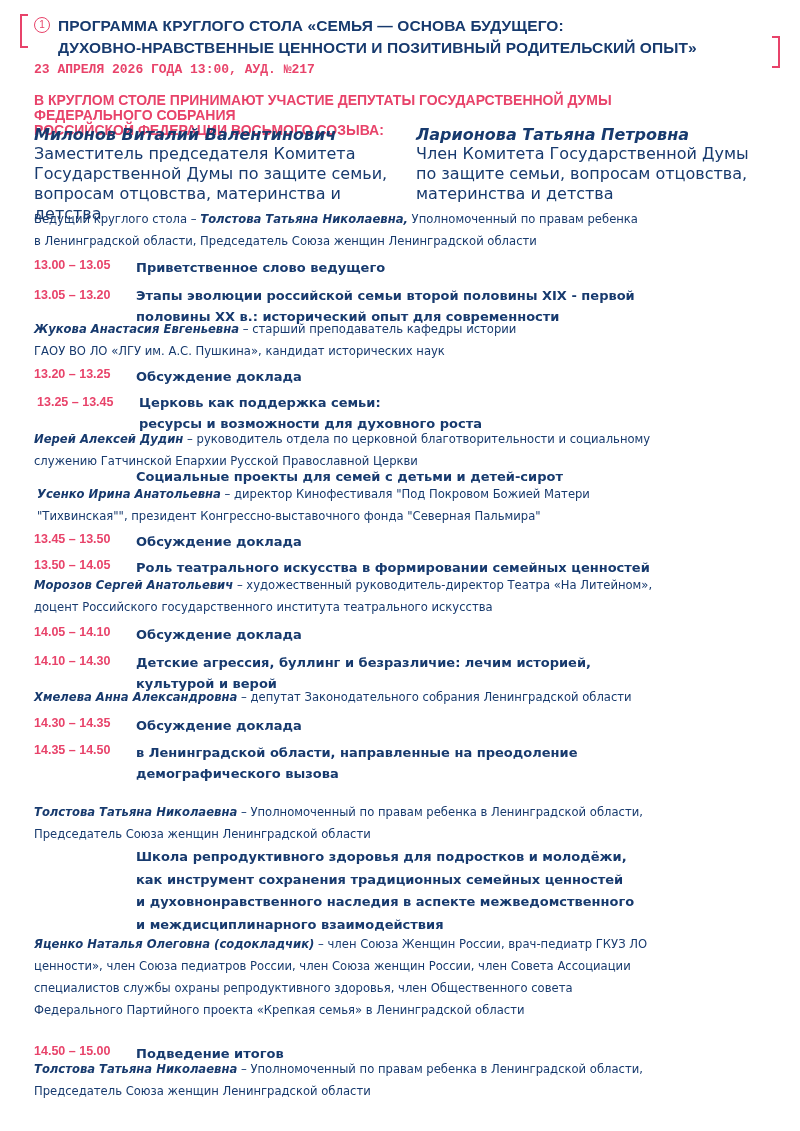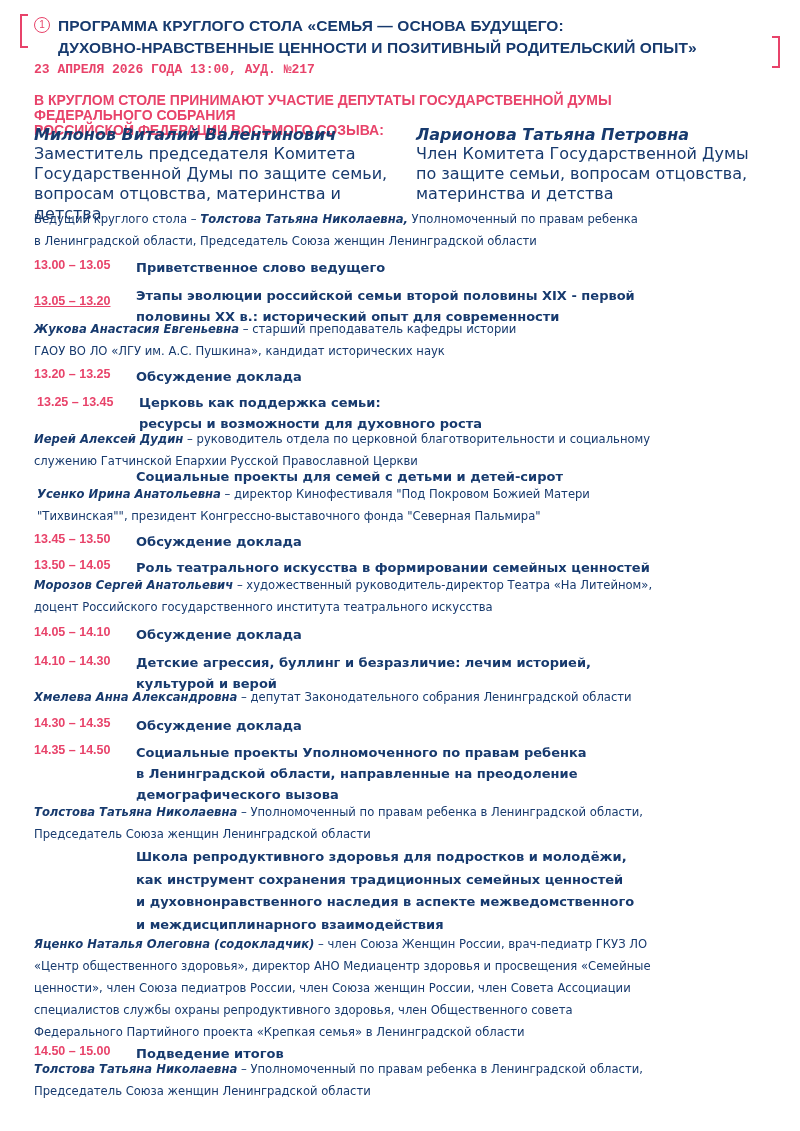--- a/index.html
+++ b/index.html
@@ -91,21 +91,21 @@
 </div>
 
 <div class="row" style="top:258px;">
   <span class="time">13.00 – 13.05</span>
   <div class="topic">
       <div>Приветственное слово ведущего</div>
     </div>
 </div>
 
 <div class="row" style="top:286px;">
-  <span class="time" style="top:8px;text-decoration:underline;">13.05 – 13.20</span>
+  <span class="time" style="top:2px;">13.05 – 13.20</span>
   <div class="topic">
     <div>Этапы эволюции российской семьи второй половины XIX - первой</div>
     <div>половины XX в.: исторический опыт для современности</div>
   </div>
 </div>
 <div class="para" style="top:318px;">
   <div><span class="pname">Жукова Анастасия Евгеньевна</span><span> – старший преподаватель кафедры истории</span></div>
   <div>ГАОУ ВО ЛО «ЛГУ им. А.С. Пушкина», кандидат исторических наук</div>
 </div>
 
@@ -177,41 +177,39 @@
 <div class="row" style="top:716px;">
   <span class="time">14.30 – 14.35</span>
   <div class="topic plain">
       <div>Обсуждение доклада</div>
     </div>
 </div>
 
 <div class="row" style="top:743px;">
   <span class="time">14.35 – 14.50</span>
   <div class="topic">
-    <div>Социальные проекты Уполномоченного по правам ребенка</div>
     <div>в Ленинградской области, направленные на преодоление</div>
     <div>демографического вызова</div>
   </div>
 </div>
 <div class="para" style="top:801px;">
   <div><span class="pname">Толстова Татьяна Николаевна</span><span> – Уполномоченный по правам ребенка в Ленинградской области,</span></div>
   <div>Председатель Союза женщин Ленинградской области</div>
 </div>
 
 <div class="row" style="top:847px;">
   <div class="topic standalone" style="line-height:22.5px;">
     <div>Школа репродуктивного здоровья для подростков и молодёжи,</div>
     <div>как инструмент сохранения традиционных семейных ценностей</div>
     <div>и духовнонравственного наследия в аспекте межведомственного</div>
     <div>и междисциплинарного взаимодействия</div>
   </div>
 </div>
 <div class="para" style="top:933px;">
   <div><span class="pname">Яценко Наталья Олеговна (содокладчик)</span><span> – член Союза Женщин России, врач-педиатр ГКУЗ ЛО</span></div>
-  <div>«Центр общественного здоровья», директор АНО Медиацентр здоровья и просвещения «Семейные</div>
   <div>ценности», член Союза педиатров России, член Союза женщин России, член Совета Ассоциации</div>
   <div>специалистов службы охраны репродуктивного здоровья, член Общественного совета</div>
   <div>Федерального Партийного проекта «Крепкая семья» в Ленинградской области</div>
 </div>
 
 <div class="row" style="top:1044px;">
   <span class="time">14.50 – 15.00</span>
   <div class="topic">
       <div>Подведение итогов</div>
     </div>

